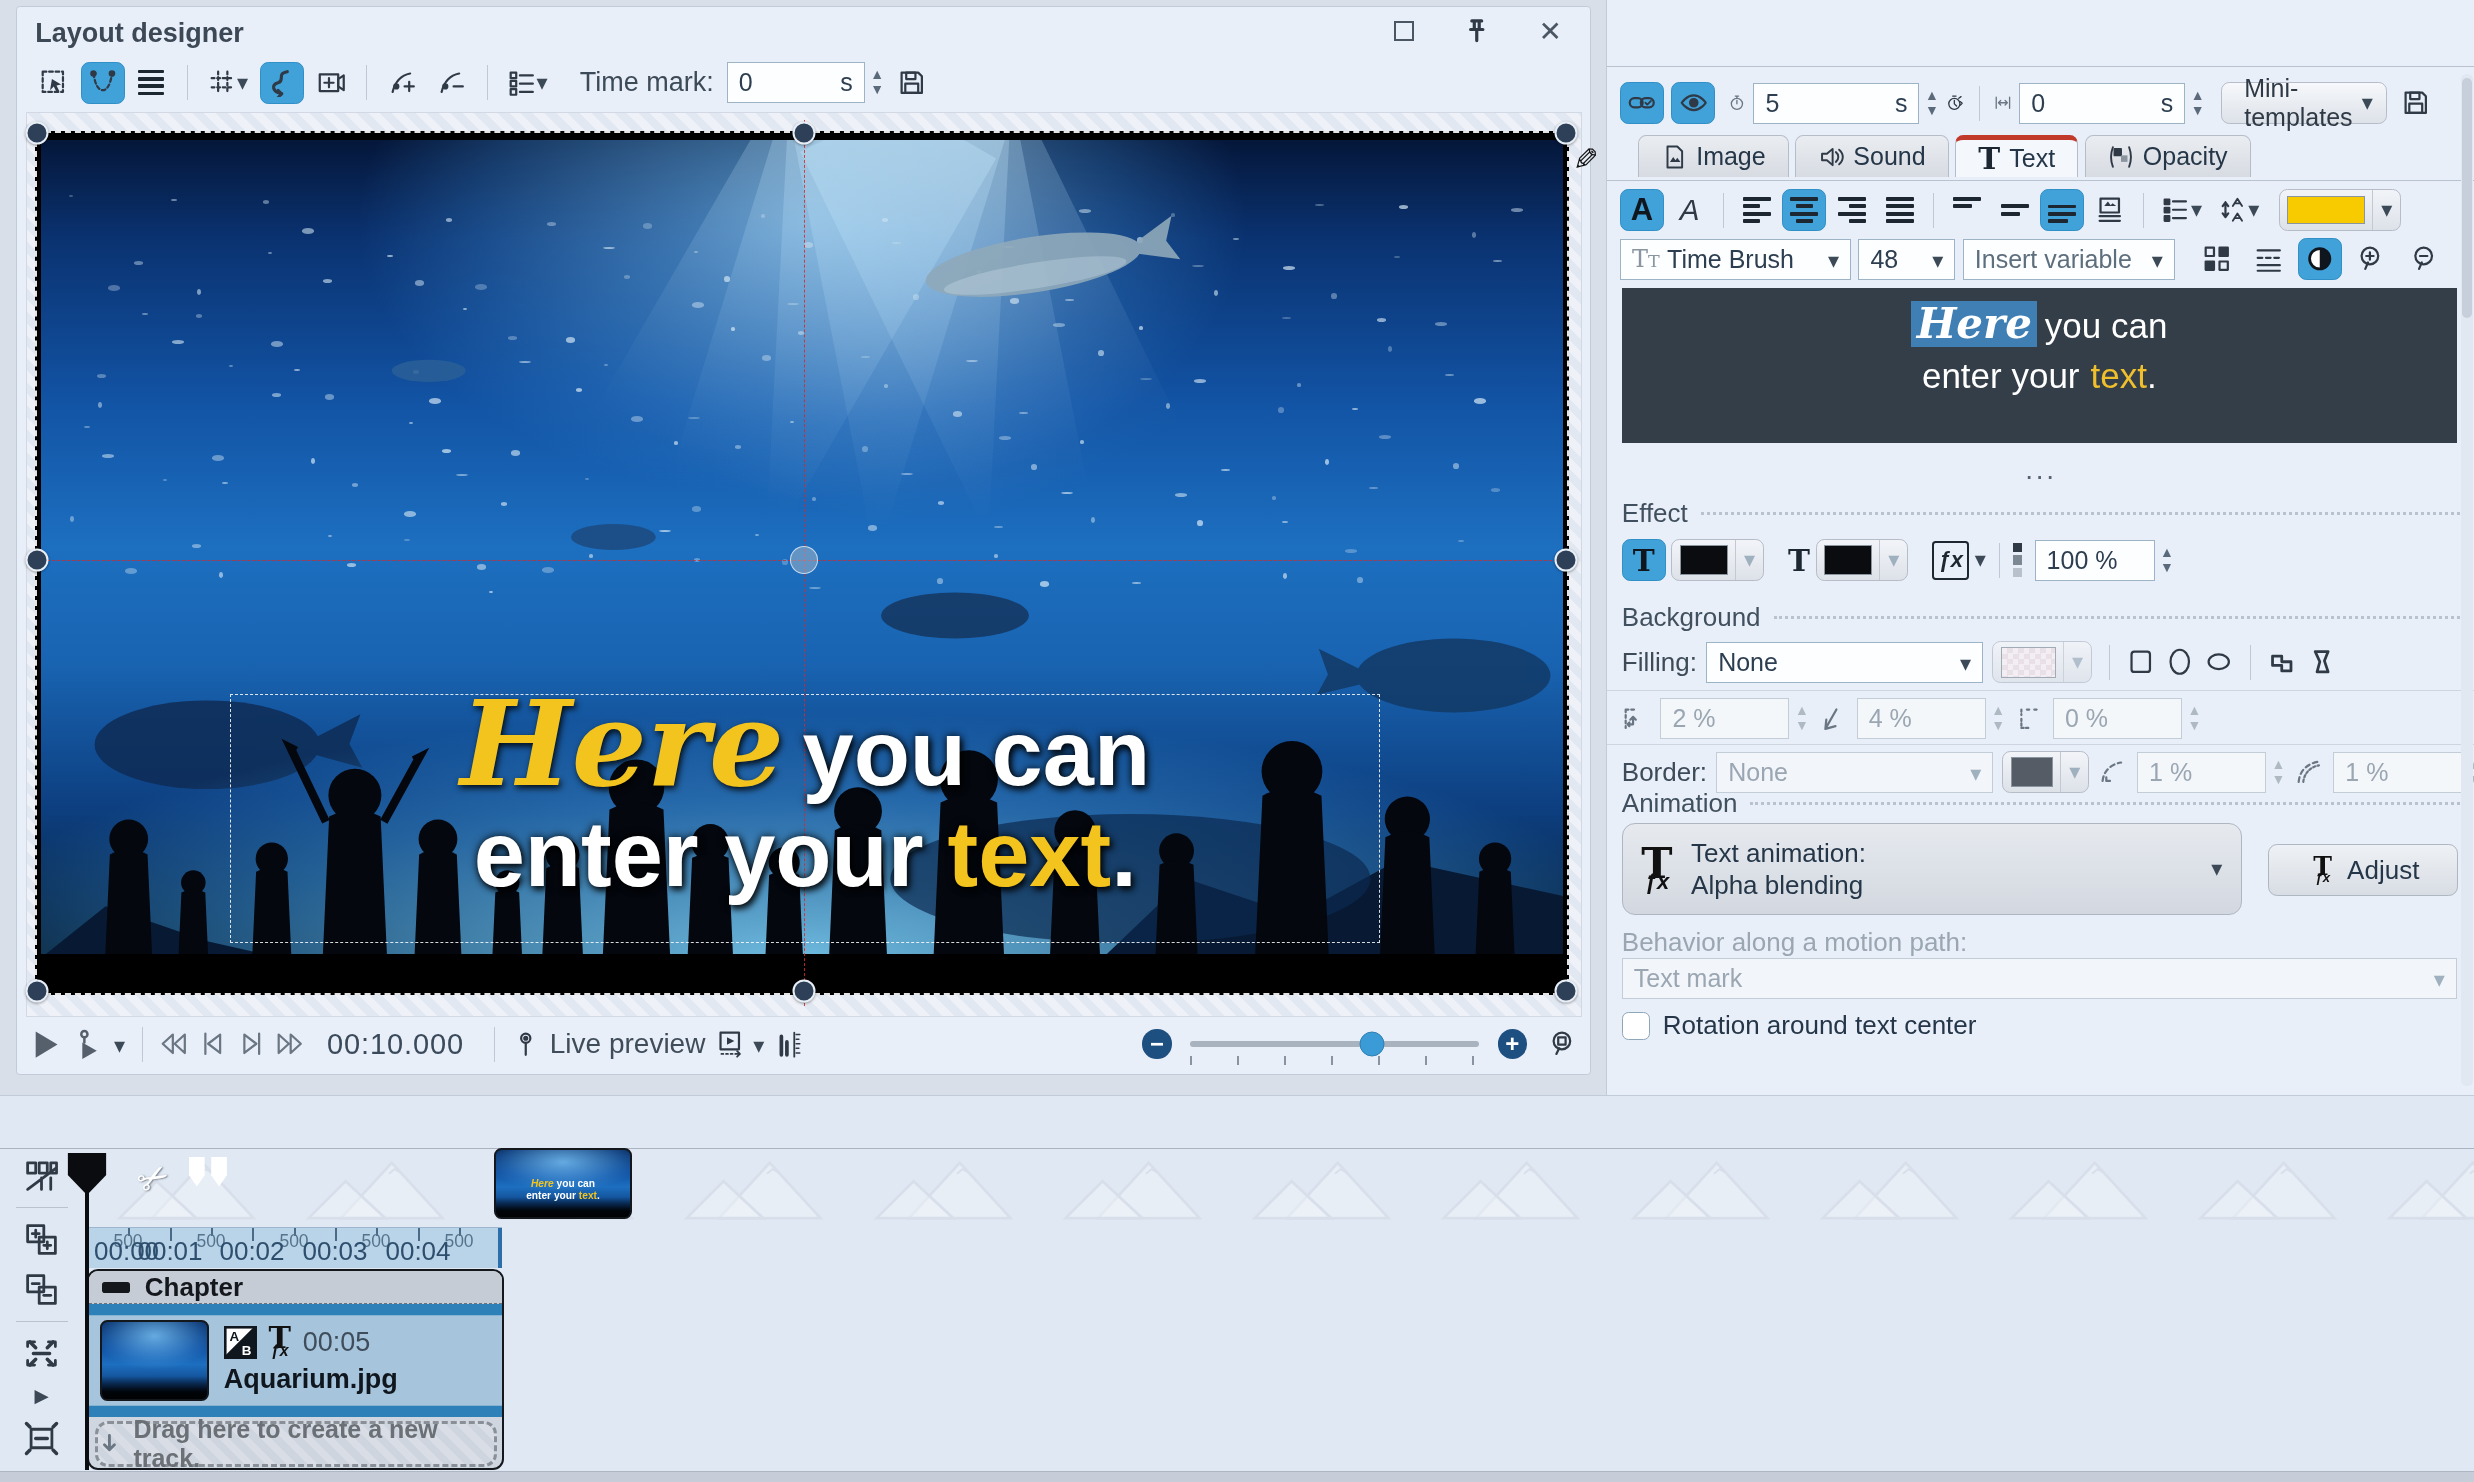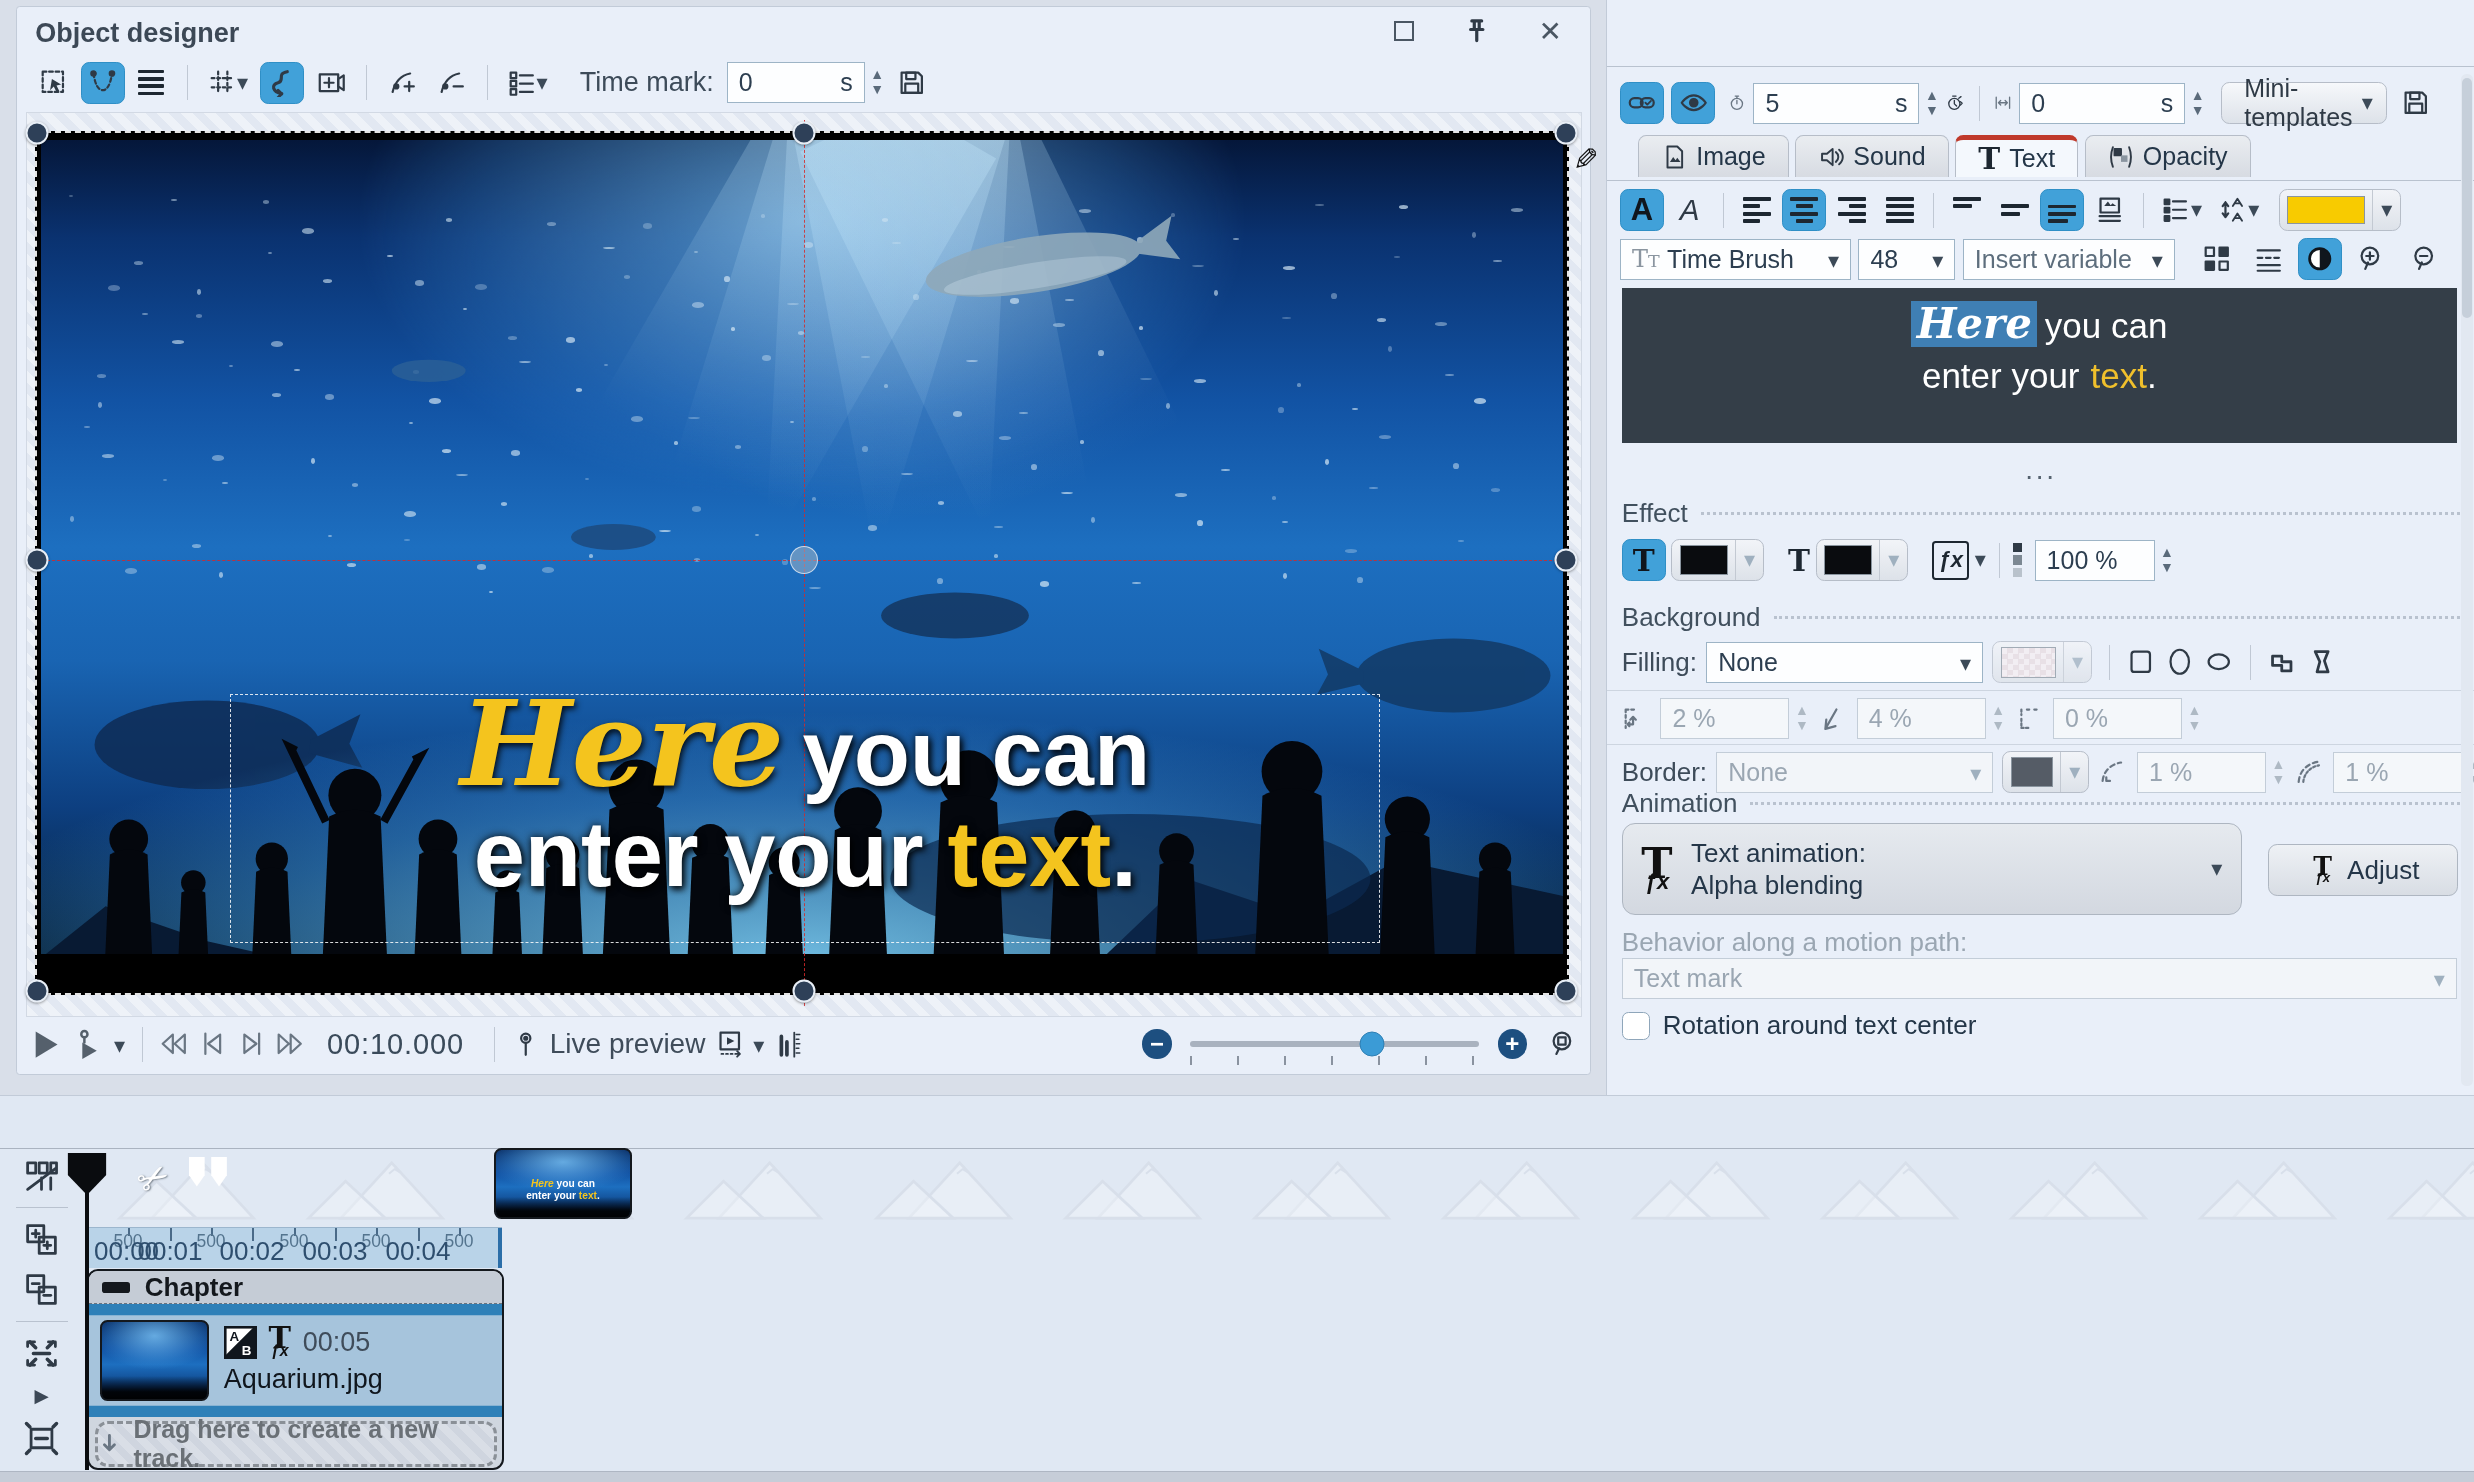--- a/index.html
+++ b/index.html
@@ -167,21 +167,21 @@
 .chip-k{width:48px;height:29.5px;background:#0a0c0f;border:0.9px solid #5a636e}
 .chip-g{width:42px;height:29.5px;background:#555c66;border:0.9px solid #454b54}
 .fxbox{width:37px;height:39px;border:2.8px solid #1d2731;border-radius:3.7px;display:flex;align-items:center;
   justify-content:center;font-style:italic;font-weight:bold;font-size:22px;color:#1d2731}
 .qr i{display:block}
 </style>
 </head>
 <body>
 
 <section id="designer">
-  <div class="ptitle">Object designer</div>
+  <div class="ptitle">Layout designer</div>
   <div class="winbtns">
     <div class="winbtn">
         <span style="width:20.3px;height:20.3px;border:2.8px solid #4a5663;display:block"></span>
       </div>
     <div class="winbtn">
       <svg class="ic" viewBox="0 0 24 24">
           <path d="M8 4h8M10 4v7h4V4M7 11h10M12 11v9" stroke-width="2.6"></path>
         </svg>
     </div>
     <div class="winbtn">✕</div>
@@ -1200,21 +1200,21 @@
           <svg class="ab" viewBox="0 0 32 32">
               <rect x="1" y="1" width="30" height="30" fill="#fff" stroke="#10161d" stroke-width="3"></rect>
               <path d="M31 1L1 31" stroke="#10161d" stroke-width="3"></path>
               <path d="M31 1v30H1z" fill="#10161d"></path>
               <text x="10" y="15" font-size="13" font-weight="bold" fill="#10161d" text-anchor="middle" font-family="Liberation Sans,sans-serif">A</text>
               <text x="22" y="28" font-size="13" font-weight="bold" fill="#fff" text-anchor="middle" font-family="Liberation Sans,sans-serif">B</text>
             </svg>
           <span class="tfx" style="transform:scale(.72);margin:-5.5px -3.7px"><span class="t">T</span><span class="fx">ƒx</span></span>
           <span style="font-size:27px;color:#3f4c5a">00:05</span>
         </div>
-        <span style="font-size:27px;font-weight:normal;color:#10161d">Aquarium.jpg</span>
+        <span style="font-size:27px;font-weight:bold;color:#10161d">Aquarium.jpg</span>
       </div>
     </div>
     <div class="dragrow">
       <svg class="ic gray" viewBox="0 0 32 32" style="width:24px;height:24px;stroke-width:4">
           <path d="M16 4v20M16 24l-7-7M16 24l7-7"></path>
         </svg>
       <span>Drag here to create a new track.</span>
     </div>
   </div>
 

